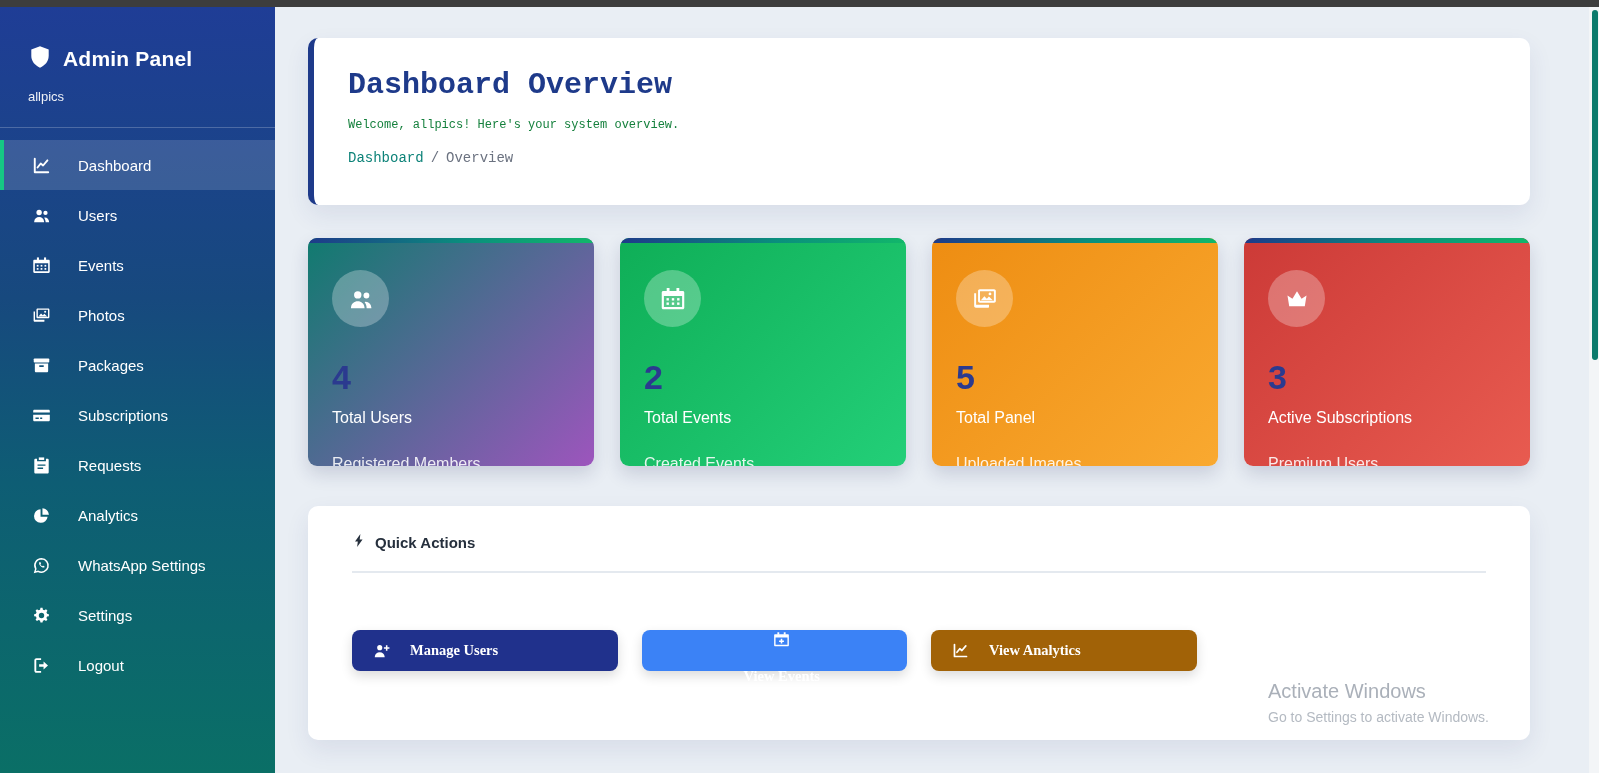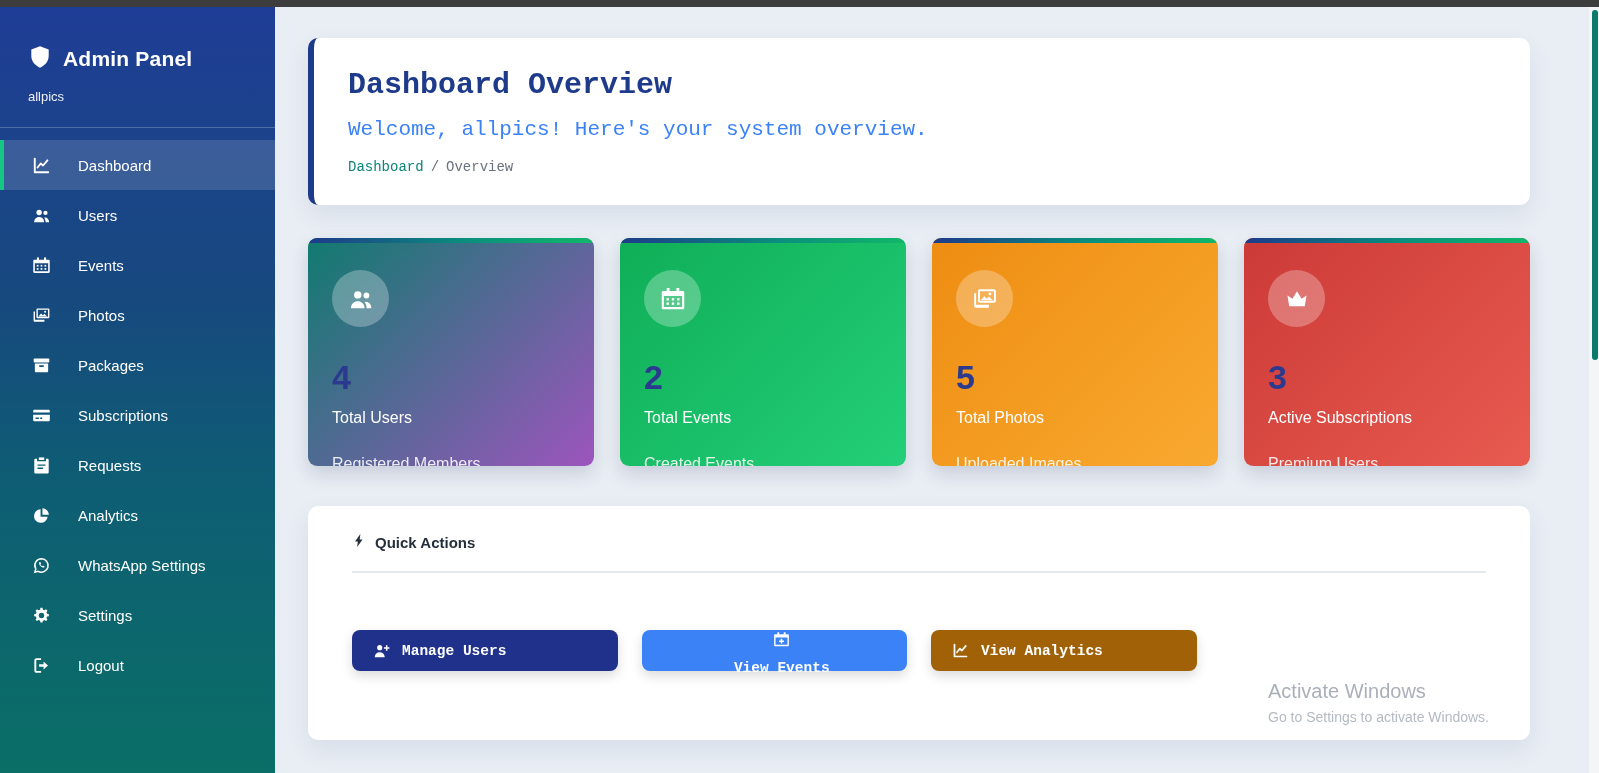--- a/index.html
+++ b/index.html
@@ -33,21 +33,21 @@
 
   
   .main { position:absolute; left:275px; top:7px; width:1324px; height:766px; }
 
   .header-card {
     position:absolute; left:33px; top:31px; width:1222px; height:167px;
     background:#fff; border-radius:10px; border-left:6px solid #1e3a8a;
     box-shadow:0 10px 24px rgba(40,60,120,.09); padding:30px 34px;font-family:Liberation Mono, monospace;
   }
   .header-title { font-size:30px; font-weight:bold; color:#1e3a8a; }
-  .header-sub { margin-top:16px; font-size:21px; color:#3b82f6; }
+  .header-sub { margin-top:16px; font-size:12px; color:#15803d; }
   .breadcrumb { margin-top:18px; font-size:14px; display:flex; gap:7px; }
   .crumb-link { color:#0c8278; cursor:pointer; }
   .crumb-sep, .crumb-current { color:#6b7280; }
 
   .stats {
     position:absolute; left:33px; top:231px; width:1222px;
     display:grid; grid-template-columns:repeat(4,1fr); gap:26px;
   }
   .stat-card {
     height:228px; border-radius:9px; overflow:hidden; color:#fff;
@@ -68,21 +68,21 @@
     position:absolute; left:33px; top:499px; width:1222px; height:234px;
     background:#fff; border-radius:10px; box-shadow:0 10px 24px rgba(40,60,120,.09);
     padding:27px 44px;
   }
   .qa-head { display:flex; align-items:center; gap:8px; font-size:15px; font-weight:bold; color:#26303d; }
   .qa-head svg { width:15px; height:15px; fill:#26303d; }
   .qa-divider { margin-top:20px; border-top:2px solid #e4e9ef; }
   .qa-buttons { margin-top:57px; display:grid; grid-template-columns:repeat(4,1fr); gap:24px; }
   .qa-btn {
     height:41px; border:none; border-radius:8px; color:#fff; font-weight:bold; font-size:14.5px;
-    font-family:Liberation Mono, monospace; display:flex; align-items:center; gap:12px;
+    font-family:Liberation Serif, serif; display:flex; align-items:center; gap:20px;
     padding-left:21px; cursor:pointer; box-shadow:0 5px 12px rgba(0,0,0,.14);
   }
   .qa-btn svg { width:17px; height:17px; fill:#fff; flex:0 0 17px; }
   .qa-btn svg.stroked { fill:none; stroke:#fff; }
 
   .watermark { position:absolute; left:1268px; top:680px; z-index:40; }
   .watermark-title { font-size:20px; color:#aab0b9; font-family:"Liberation Sans", sans-serif; }
   .watermark-sub { margin-top:6px; font-size:14px; color:#b4bac2; }
 
   .scroll-track { position:absolute; right:0; top:7px; width:10px; height:766px; background:#f3f5f7; z-index:55; }
@@ -277,21 +277,21 @@
       <div class="stat-body">
         <div class="stat-icon-circle">
           <svg viewBox="0 0 24 24">
               <path fill-rule="evenodd" d="M7.2 3h13.2c.9 0 1.6.7 1.6 1.6v9.2c0 .9-.7 1.6-1.6 1.6H7.2c-.9 0-1.6-.7-1.6-1.6V4.6c0-.9.7-1.6 1.6-1.6z M7.4 4.8v8.8h12.8V4.8z"></path>
               <circle cx="16.6" cy="7.3" r="1.3"></circle>
               <path d="M8.2 13.2l3.2-3.8 2.3 2.3 1.9-1.9 3.6 3.4z"></path>
               <path d="M2 6.8h1.8v10.6h11.9v1.9c0 .4-.3.7-.7.7H3.6C2.7 20 2 19.3 2 18.4z"></path>
             </svg>
         </div>
         <div class="stat-value">5</div>
-        <div class="stat-label">Total Photos</div>
+        <div class="stat-label">Total Panel</div>
         <div class="stat-sublabel">Uploaded Images</div>
       </div>
     </div>
 
     <div class="stat-card" style="background: linear-gradient(135deg, rgb(204, 58, 55), rgb(232, 91, 80));">
       <div class="stat-strip" style="background: linear-gradient(90deg, rgb(30, 58, 138), rgb(10, 143, 125) 55%, rgb(18, 183, 106));"></div>
       <div class="stat-body">
         <div class="stat-icon-circle">
           <svg viewBox="0 0 24 24">
               <path d="M3.2 8.8l4.6 2.9L12 4.8l4.2 6.9 4.6-2.9-1.6 10H4.8z"></path>

